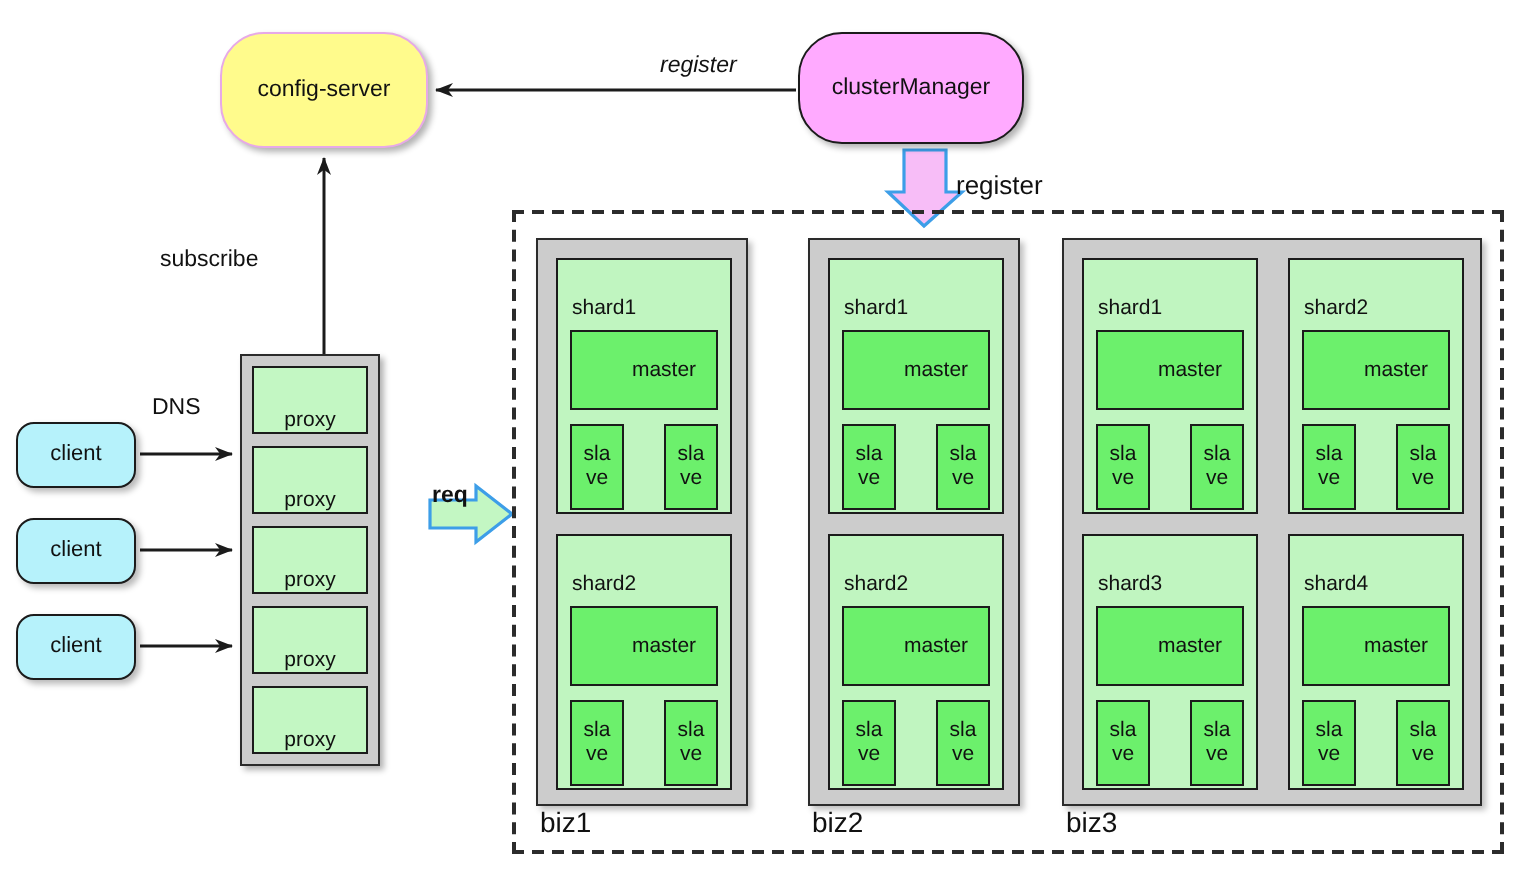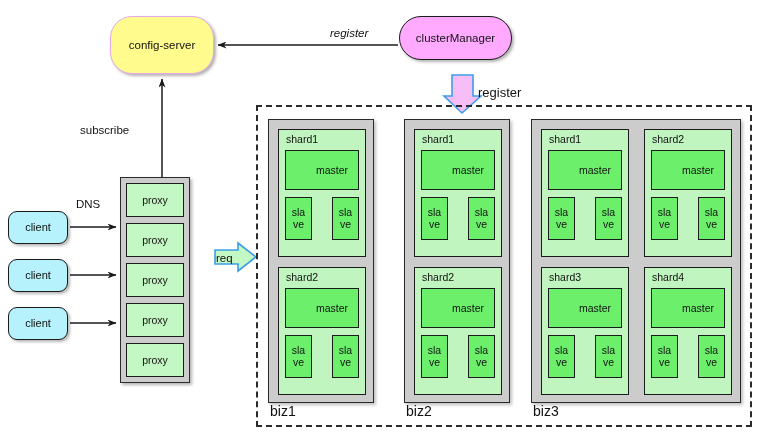--- a/index.html
+++ b/index.html
@@ -40,21 +40,21 @@
     height: 58px;
     background: #fffb8c;
     border: 1.5px solid #e7a9e7;
     font-size: 11.5px;
     box-shadow: 2px 2px 3px rgba(0,0,0,0.30);
   }
   .cluster-manager {
     left: 399px;
     top: 16px;
     width: 113px;
-    height: 44px;
+    height: 56px;
     background: #ffaaff;
     border: 1.2px solid #1b1b1b;
     font-size: 11.5px;
     box-shadow: 2px 2px 3px rgba(0,0,0,0.30);
   }
   .graphite {
     left: 596px;
     top: 8px;
     width: 127px;
     height: 74px;
@@ -97,21 +97,21 @@
     box-shadow: 2px 2px 3px rgba(0,0,0,0.30);
   }
   .proxy {
     position: relative;
     height: 34px;
     width: 100%;
     background: #c3f7c3;
     border: 1.2px solid #1b1b1b;
     font-size: 10.5px;
     display: flex;
-    align-items: center;
+    align-items: flex-end;
     justify-content: center;
     box-sizing: border-box;
     color: #111;
   }
 
   
   .dashed-region {
     position: absolute;
     left: 256px;
     top: 105px;
@@ -147,21 +147,21 @@
   .shard {
     position: absolute;
     box-sizing: border-box;
     background: #c0f5c0;
     border: 1.2px solid #1b1b1b;
     padding: 4px 6px 6px 6px;
   }
   .shard-title {
     font-size: 10.5px;
     color: #111;
-    margin: 0 0 4px 1px;
+    margin: 15px 0 4px 1px;
     line-height: 1.1;
   }
   .master {
     box-sizing: border-box;
     width: 100%;
     height: 40px;
     background: #6cf06c;
     border: 1.2px solid #1b1b1b;
     display: flex;
     align-items: center;
@@ -216,21 +216,21 @@
   
   .edge-label {
     position: absolute;
     font-size: 11.5px;
     color: #111;
     white-space: nowrap;
   }
   .label-register  { left: 330px; top: 27px; font-style: italic; }
   .label-subscribe { left: 80px;  top: 124px; }
   .label-dns       { left: 76px;  top: 198px; }
-  .label-req       { left: 216px; top: 252px; }
+  .label-req       { left: 216px; top: 242px; font-weight: bold; }
   .label-migrate   { left: 478px; top: 85px; font-size: 13px; }
 </style>
 </head>
 <body>
 
 <div id="canvas">
 
   <svg id="wires" viewBox="0 0 763 437" width="763" height="437">
     <defs>
       <marker id="arrowhead" markerWidth="9" markerHeight="7" refX="8.5" refY="3.5" orient="auto" markerUnits="userSpaceOnUse">

